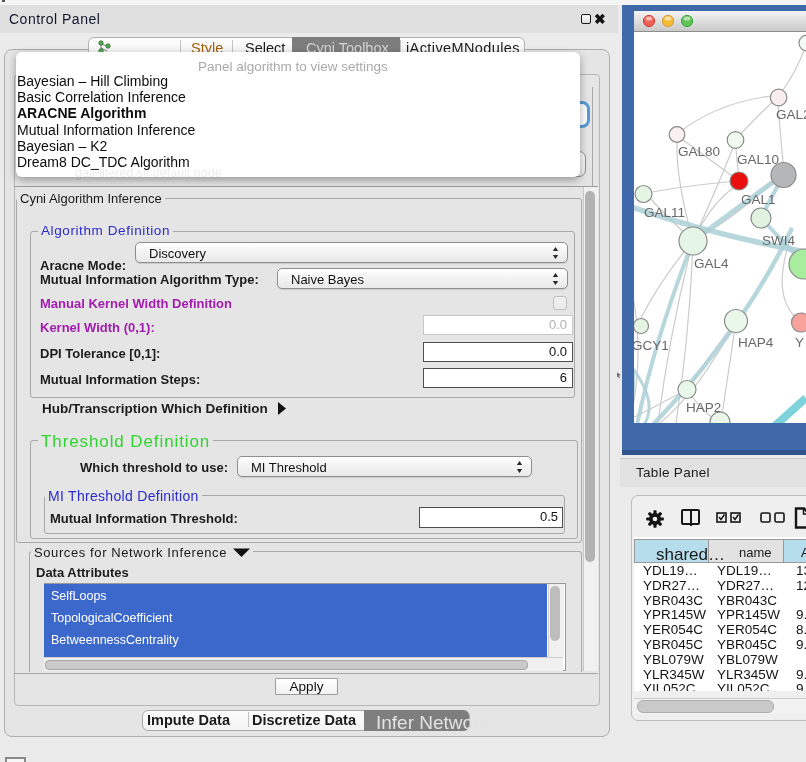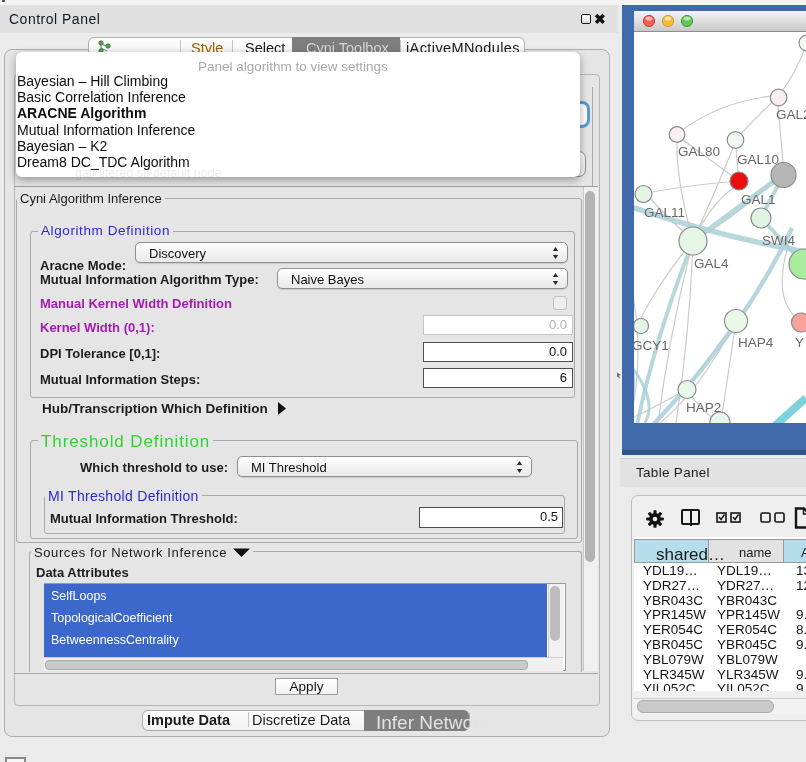--- a/index.html
+++ b/index.html
@@ -124,21 +124,21 @@
 <div class="abs" style="left:550px;top:586px;width:10px;height:55px;background:#bdbdbd;border-radius:5px"></div>
 <div class="abs" style="left:44px;top:657px;width:519px;height:13px;background:#f0f0f0;border-top:1px solid #cfcfcf"></div>
 <div class="abs" style="left:45px;top:660px;width:481px;height:8px;background:#cacaca;border:1px solid #a8a8a8;border-radius:4px"></div>
 
 <div class="abs" style="left:275px;top:678px;width:61px;height:15px;background:linear-gradient(#ffffff,#f1f1f1);border:1px solid #9d9d9d;border-radius:1px;text-align:center;font-size:13.5px;color:#111;padding-top:0px">Apply</div>
 
 <div class="abs" style="left:142px;top:710px;width:326px;height:19px;background:linear-gradient(#fdfdfd,#f2f2f2);border:1px solid #aaa;border-radius:6px"></div>
 <div class="abs" style="left:248px;top:712px;width:1px;height:15px;background:#c2c2c2"></div>
 <div class="abs" style="left:364px;top:710px;width:105px;height:21px;background:#7e7e7e;border-radius:0 6px 6px 0"></div>
 <div class="abs" style="left:147px;top:712px;font-size:14.5px;font-weight:bold;color:#1b1b1b">Impute Data</div>
-<div class="abs" style="left:252px;top:712px;font-size:14.5px;font-weight:normal;color:#1b1b1b">Discretize Data</div>
+<div class="abs" style="left:252px;top:712px;font-size:14.5px;font-weight:bold;color:#1b1b1b">Discretize Data</div>
 <div class="abs" style="left:376px;top:712px;font-size:19px;color:#e3e3e3">Infer Network</div>
 
 <div class="abs" style="left:5px;top:757px;width:17px;height:10px;border:2px solid #8a8a8a;background:#f7f7f7"></div>
 
 <div class="abs" style="left:16px;top:52px;width:564px;height:125px;background:#fff;border-radius:6px;box-shadow:0 3px 8px rgba(0,0,0,0.35)"></div>
 <div class="abs" style="left:198px;top:59px;font-size:13.5px;color:#a9a9a9">Panel algorithm to view settings</div>
 <div class="abs" style="left:40px;top:83px;font-size:13px;color:rgba(110,110,110,0.10)">Inference Algorithm</div>
 <div class="abs" style="left:75px;top:166px;font-size:12.5px;color:rgba(110,110,110,0.13)">galFiltered.sif default node</div>
 <div class="abs" style="left:17px;top:73px;font-size:14px;color:#0d0d0d;line-height:16.2px">Bayesian – Hill Climbing<br>Basic Correlation Inference<br><b>ARACNE Algorithm</b><br>Mutual Information Inference<br>Bayesian – K2<br>Dream8 DC_TDC Algorithm</div>
 

